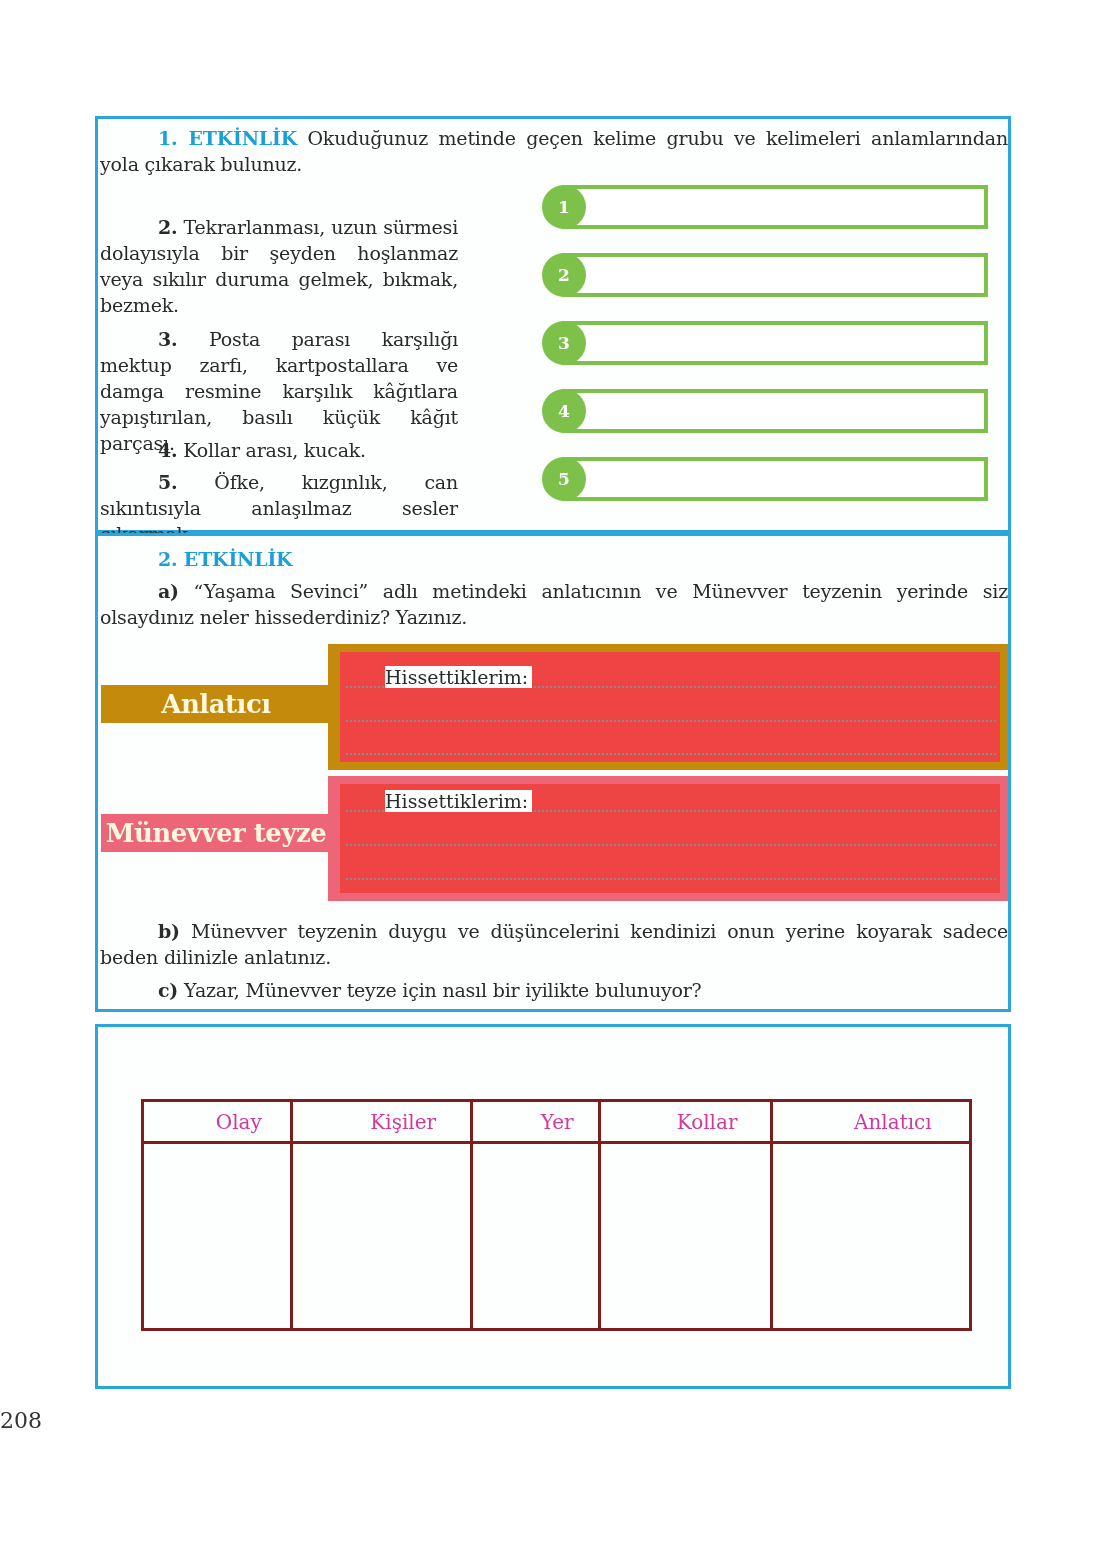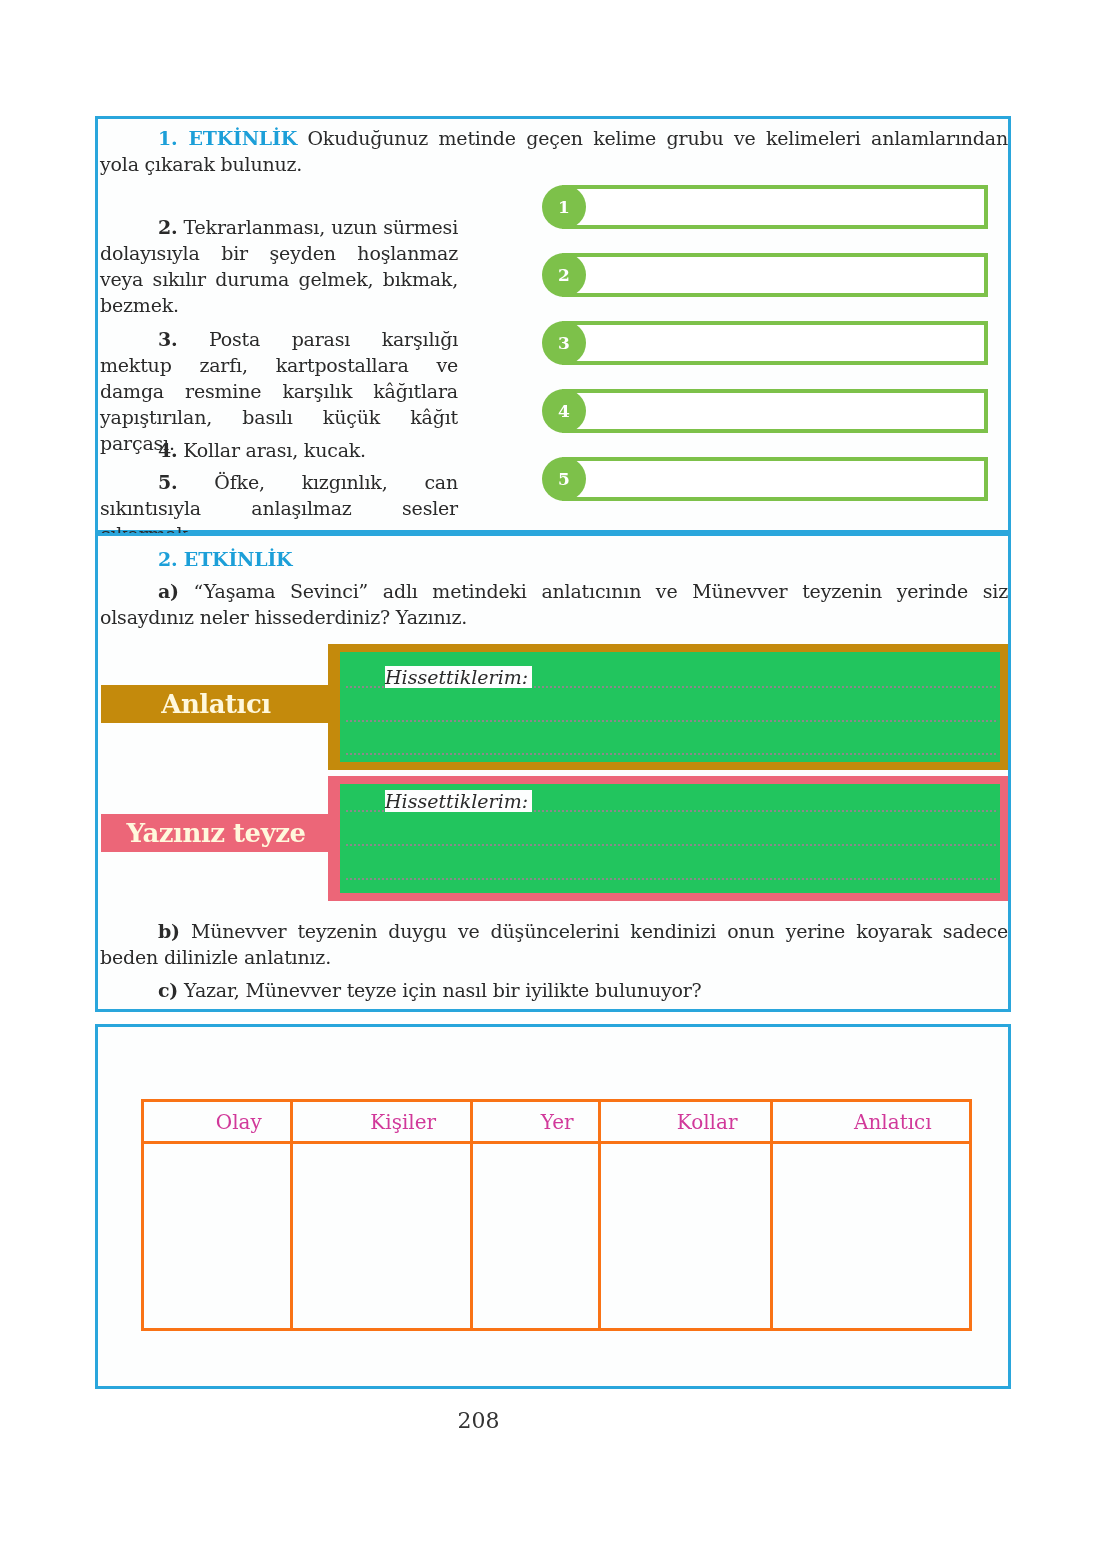--- a/index.html
+++ b/index.html
@@ -26,34 +26,34 @@
   .ans-badge { position: absolute; left: 0; top: 0; width: 44px; height: 44px; border-radius: 50%;
     background: #7dc14a; color: #ffffff; font-weight: bold; font-size: 17px;
     display: flex; align-items: center; justify-content: center; }
 
   
   .label-bar { position: absolute; left: 3px; height: 38px; color: #fff8dc; font-weight: bold;
     font-size: 26px; display: flex; align-items: center; justify-content: center; letter-spacing: -0.5px; }
   #lbl-anlatici { top: 149px; width: 230px; background: #c48a0c; }
   #lbl-munevver { top: 278px; width: 230px; background: #ec6678; }
 
-  .feel-box { position: absolute; left: 230px; width: 680px; height: 126px; background: #22c55e; font-style: italic; }
+  .feel-box { position: absolute; left: 230px; width: 680px; height: 126px; background: #ef4444; }
   #feel-anlatici { top: 108px; border: 8px solid #c48a0c; border-left-width: 12px; }
   #feel-munevver { top: 240px; border: 8px solid #ec6678; border-left-width: 12px; height: 125px; }
   .feel-line { position: absolute; left: 6px; right: 4px; border-bottom: 2px dotted #8a8a8a; height: 2px; }
   .feel-title { position: absolute; left: 45px; top: 14px; font-size: 19px; background: #fdfefe; padding-right: 4px; }
 
   
   table.story { position: absolute; left: 43px; top: 72px; width: 831px; height: 229px;
     border-collapse: collapse; }
-  table.story th, table.story td { border: 3px solid #f97316; padding-left: 44px; }
+  table.story th, table.story td { border: 3px solid #7f1d1d; padding-left: 44px; }
   table.story th { height: 42px; color: #d1399a; font-weight: normal; font-size: 20px; }
   table.story td { height: 187px; }
 
-  .page-num { position: absolute; top: 1408px; left: 0; width: 957px; text-align: center; font-size: 22px; color: #333; }
+  .page-num { position: absolute; top: 1408px; left: 0; width: 957px; text-align: left; font-size: 22px; color: #333; }
 </style>
 </head>
 <body>
 
 <section class="box" id="box1">
   <div class="p" style="left:2px; top:6px; width:908px; text-align:justify; text-indent:58px;">
     <span class="etk">1. ETKİNLİK</span>
     <span>Okuduğunuz metinde geçen kelime grubu  ve kelimeleri anlamlarından yola çıkarak bulunuz.</span>
   </div>
 
@@ -104,21 +104,21 @@
   </div>
 
   <div class="label-bar" id="lbl-anlatici">Anlatıcı</div>
   <div class="feel-box" id="feel-anlatici">
     <div class="feel-line" style="top:34px;"></div>
     <div class="feel-line" style="top:68px;"></div>
     <div class="feel-line" style="top:101px;"></div>
     <div class="feel-title">Hissettiklerim:</div>
   </div>
 
-  <div class="label-bar" id="lbl-munevver">Yazınız teyze</div>
+  <div class="label-bar" id="lbl-munevver">Münevver teyze</div>
   <div class="feel-box" id="feel-munevver">
     <div class="feel-line" style="top:26px;"></div>
     <div class="feel-line" style="top:60px;"></div>
     <div class="feel-line" style="top:94px;"></div>
     <div class="feel-title" style="top:6px;">Hissettiklerim:</div>
   </div>
 
   <div class="p" style="left:2px; top:382px; width:908px; text-align:justify; text-indent:58px;">
     <span class="num">b)</span>
     <span>Münevver teyzenin duygu ve düşüncelerini kendinizi onun yerine koyarak sadece beden dilinizle anlatınız.</span>

